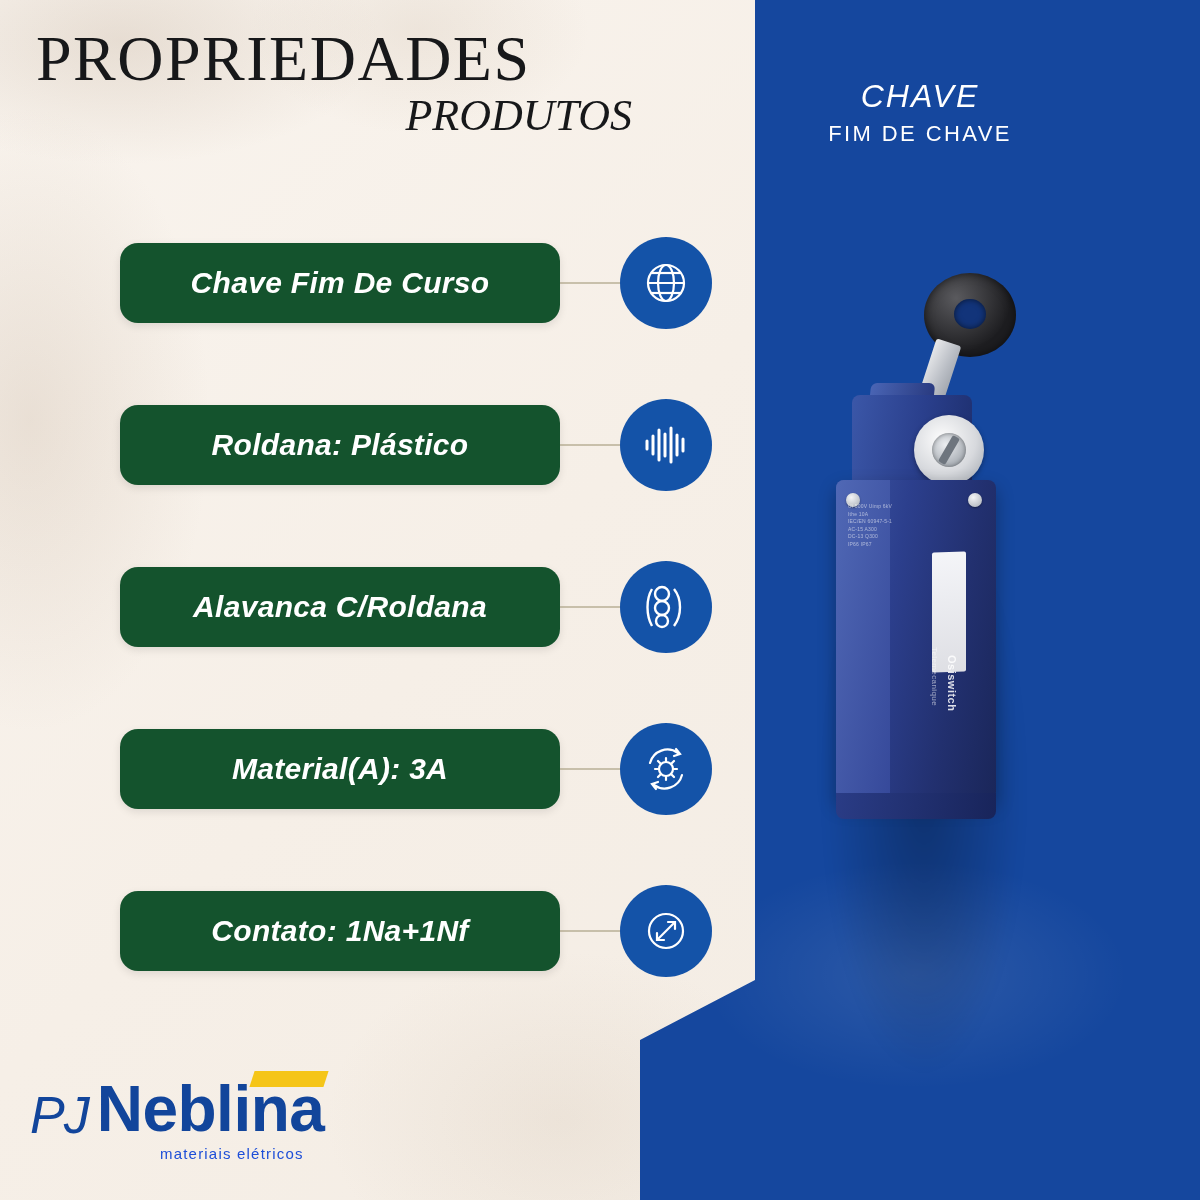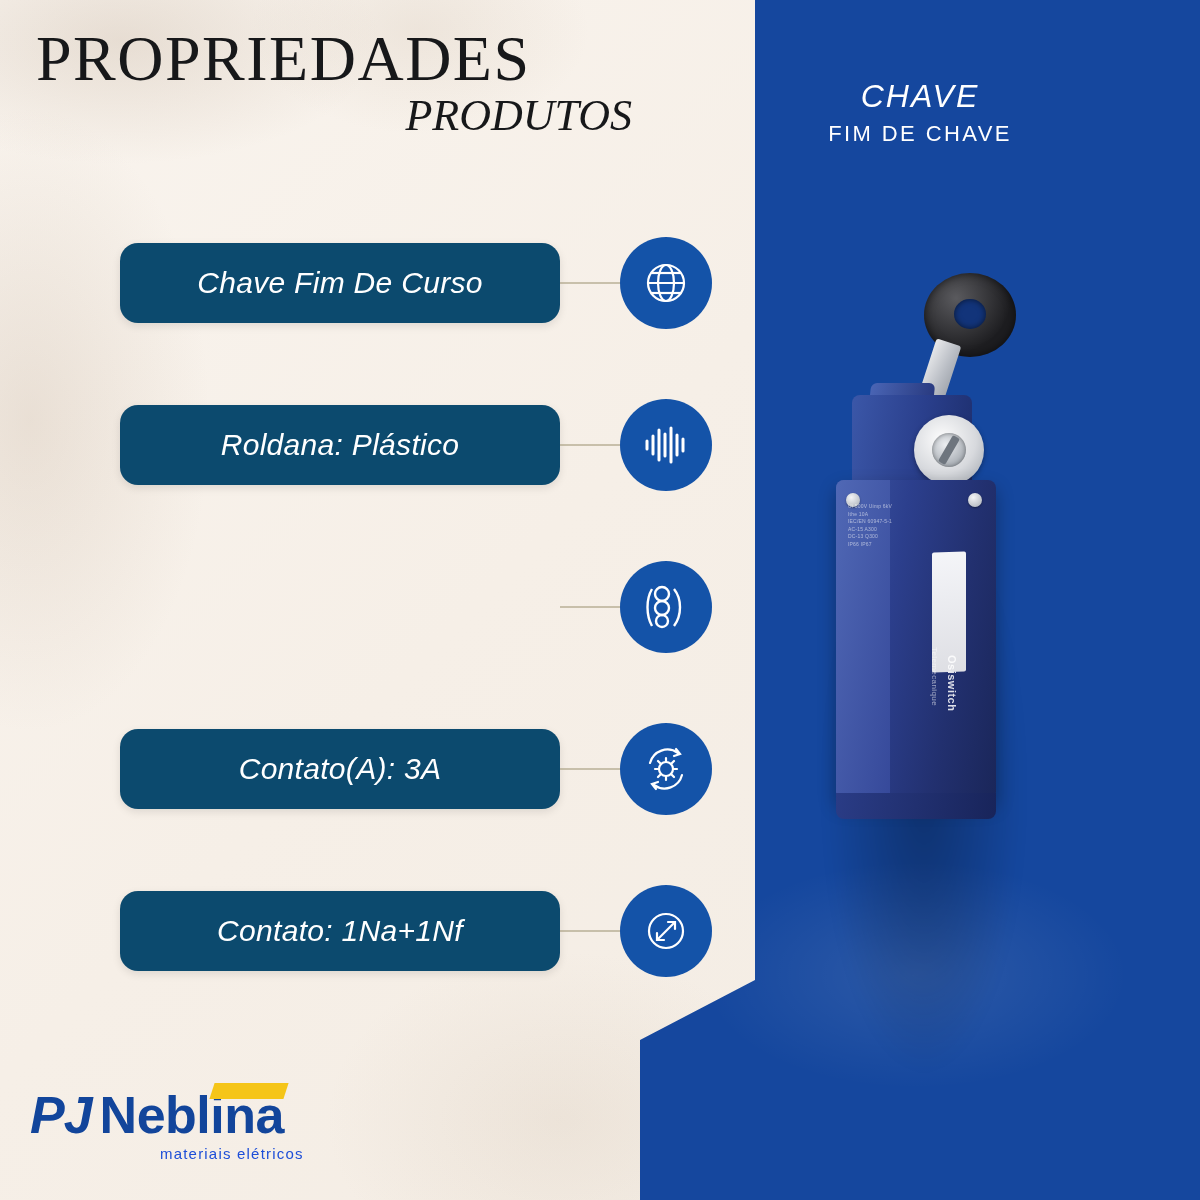--- a/index.html
+++ b/index.html
@@ -74,28 +74,28 @@
   .feature {
     position: relative;
     height: 90px;
     margin-bottom: 72px;
     display: flex;
     align-items: center;
   }
   .feature:last-child { margin-bottom: 0; }
   .pill {
     width: 440px; height: 80px;
-    background: #0c4a6e;
+    background: #14532d;
     border-radius: 18px;
     display: flex;
     align-items: center;
     justify-content: center;
     color: #ffffff;
     font-size: 30px;
-    font-weight: 400;
+    font-weight: 700;
     font-style: italic;
     letter-spacing: 0.3px;
     box-shadow: 0 3px 8px rgba(0,0,0,0.10);
     text-align: left;
     padding: 0 14px;
   }
   .connector {
     position: absolute;
     left: 440px; top: 50%;
     width: 70px; height: 1px;
@@ -296,27 +296,27 @@
     width: 320px;
   }
   .logo-row {
     display: flex;
     align-items: flex-end;
     line-height: 1;
   }
   .logo-pj {
     color: #12459b;
     font-size: 52px;
-    font-weight: 700;
+    font-weight: 400;
     font-style: italic;
     letter-spacing: -1px;
   }
   .logo-neb {
     color: #12459b;
-    font-size: 52px;
+    font-size: 64px;
     font-weight: 700;
     letter-spacing: -0.5px;
     position: relative;
     margin-left: 8px;
   }
   .logo-accent {
     position: absolute;
     right: -2px; top: -6px;
     width: 74px; height: 16px;
     background: #f5c518;
@@ -377,34 +377,35 @@
           <line x1="19" y1="10" x2="19" y2="40"></line>
           <line x1="25" y1="14" x2="25" y2="36"></line>
           <line x1="31" y1="8" x2="31" y2="42"></line>
           <line x1="37" y1="15" x2="37" y2="35"></line>
           <line x1="43" y1="19" x2="43" y2="31"></line>
         </svg>
       </div>
     </div>
 
     <div class="feature">
+      <div class="pill">Alavanca C/Roldana</div>
       <div class="connector"></div>
       <div class="icon-circle">
         <svg width="52" height="52" viewBox="0 0 52 52" fill="none" stroke="#ffffff" stroke-width="2.4">
           <circle cx="22" cy="13" r="7"></circle>
           <circle cx="22" cy="27" r="7"></circle>
           <circle cx="22" cy="40" r="6"></circle>
           <path d="M34 8 C42 18, 42 34, 34 45"></path>
           <path d="M12 8 C6 18, 6 34, 12 45"></path>
         </svg>
       </div>
     </div>
 
     <div class="feature">
-      <div class="pill">Contato(A): 3A</div>
+      <div class="pill">Material(A): 3A</div>
       <div class="connector"></div>
       <div class="icon-circle">
         <svg width="52" height="52" viewBox="0 0 52 52" fill="none" stroke="#ffffff" stroke-width="2.2" stroke-linecap="round">
           <path d="M10 20 A18 18 0 0 1 38 10"></path>
           <path d="M42 32 A18 18 0 0 1 14 42"></path>
           <path d="M36 6 L40 11 L34 13"></path>
           <path d="M16 46 L12 41 L18 39"></path>
           <circle cx="26" cy="26" r="7"></circle>
           <path d="M26 15 v4 M26 33 v4 M15 26 h4 M33 26 h4 M18 18 l3 3 M34 34 l-3-3 M34 18 l-3 3 M18 34 l3-3"></path>
         </svg>

